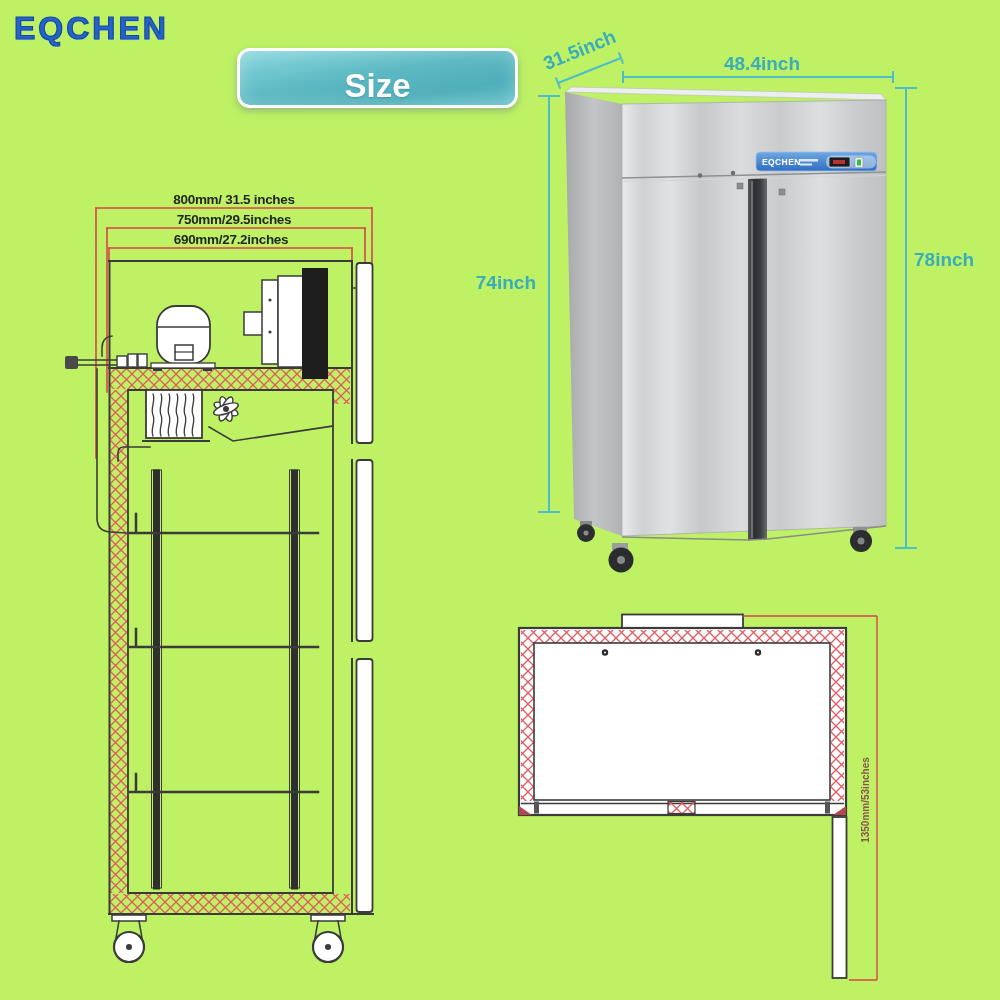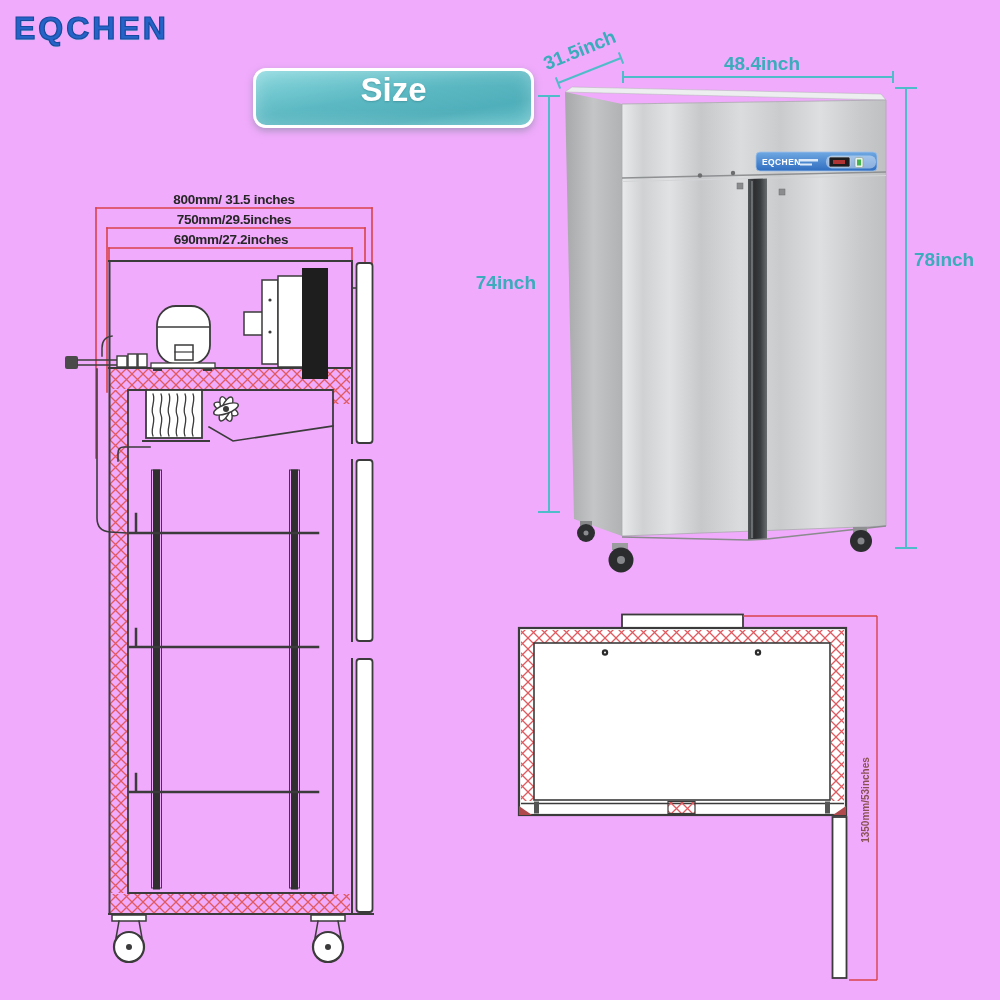--- a/index.html
+++ b/index.html
@@ -1,25 +1,25 @@
 <!DOCTYPE html>
 <html><head>
 <meta charset="utf-8">
 <style>
   html,body{margin:0;padding:0;background:#ffffff;}
-  .page{position:relative;width:1000px;height:1000px;background:#f0abfc;overflow:hidden;
+  .page{position:relative;width:1000px;height:1000px;background:#bef264;overflow:hidden;
         font-family:"Liberation Sans",sans-serif;text-decoration:underline;}
   .logo{position:absolute;left:14px;top:10px;font-size:32px;font-weight:bold;
         letter-spacing:3px;color:#2563c9;-webkit-text-stroke:1.2px #174a9e;
         text-shadow:0 1px 1px #9db9e8;font-family:"Liberation Sans",sans-serif;}
-  .size-badge{position:absolute;left:237px;top:68px;width:275px;height:54px;
+  .size-badge{position:absolute;left:237px;top:48px;width:275px;height:54px;
         border-radius:13px;border:3px solid #ffffff;
         background:linear-gradient(170deg,#8bd8de 0%,#5cb9c3 45%,#4fafba 75%,#63c0c9 100%);
         box-shadow:0 3px 7px rgba(110,130,140,.5), inset 0 0 18px rgba(255,255,255,.28);
-        display:flex;align-items:flex-start;justify-content:center;margin-left:16px;}
+        display:flex;align-items:flex-end;justify-content:center;}
   .size-badge span{color:#ffffff;font-size:33px;font-weight:bold;
         text-shadow:0 1px 2px rgba(40,110,120,.4);}
   svg text{font-family:"Liberation Sans",sans-serif;}
 </style>
 </head>
 <body>
 
 <div class="page">
 
   <div class="logo">EQCHEN</div>

